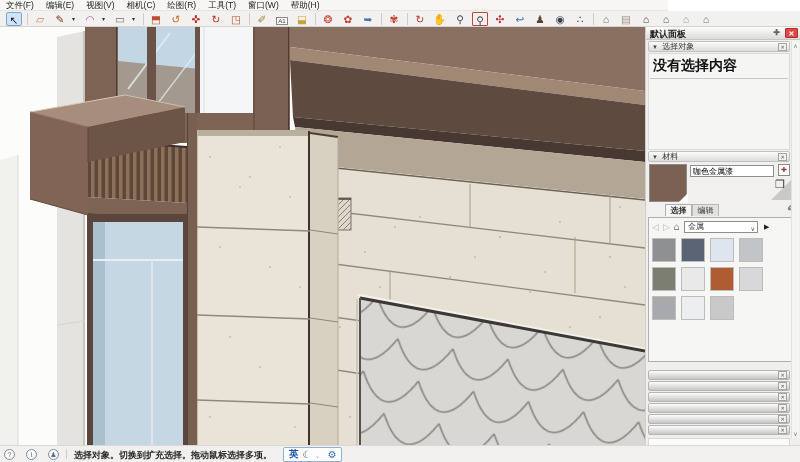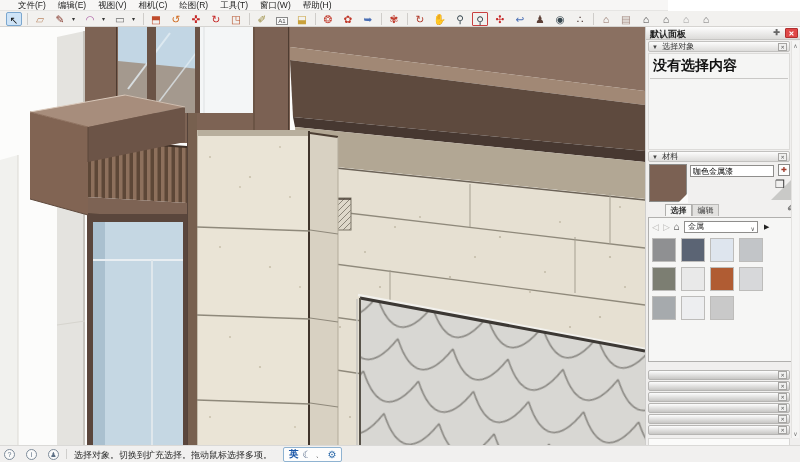--- a/index.html
+++ b/index.html
@@ -2,21 +2,21 @@
 <html><head>
 <meta charset="utf-8">
 <style>
   html,body{margin:0;padding:0;}
   .app{position:relative;width:800px;height:462px;overflow:hidden;background:#fff;
        font-family:"Liberation Sans",sans-serif;-webkit-font-smoothing:antialiased;}
   .app *{box-sizing:border-box;}
 
   
   .menubar{position:absolute;left:0;top:0;width:668px;height:11px;background:#f7f6f5;
-           border-bottom:1px solid #e6e5e3;display:flex;align-items:center;padding-left:12px;}
+           border-bottom:1px solid #e6e5e3;display:flex;align-items:center;padding-left:0;}
   .menubar span.mi{font-size:8.5px;color:#222;padding:0 6px;line-height:11px;white-space:nowrap;}
 
   
   .toolbar{position:absolute;left:0;top:11px;width:800px;height:16px;background:#f2f1ef;
            border-bottom:1px solid #d6d4d1;display:flex;align-items:center;padding-left:6px;}
   .ticon{display:inline-block;width:16px;height:14px;line-height:14px;text-align:center;
          font-size:10.5px;margin-right:4px;cursor:default;}
   .ticon.pressed{background:#cfe4f7;border:1px solid #7ba7cf;border-radius:2px;}
   .ticon.boxed .g{border:1px solid #888;font-size:6px;padding:0 1px;background:#fafafa;}
   .ticon.redframe{border:1px solid #c94040;border-radius:1px;}
@@ -96,21 +96,21 @@
   .mtick{position:absolute;top:423px;height:9px;border-left:1px solid #b5b4b2;width:1px;}
   .mbox{position:absolute;left:34px;top:421px;width:38px;height:11px;background:#f4f4f3;
       border:1px solid #c6c5c3;font-size:6.5px;line-height:9px;text-align:center;color:#555;}
 
   
   .statusbar{position:absolute;left:0;top:445px;width:800px;height:17px;background:#f1f0ef;
       border-top:1px solid #dad9d7;}
   .st-ico{position:absolute;top:3px;width:11px;height:11px;border:1px solid #7e8c9a;border-radius:50%;
       font-size:7px;line-height:9px;text-align:center;color:#5d7085;background:#fafafa;}
   .st-sep{position:absolute;left:66px;top:3px;height:10px;border-left:1px solid #cfcecc;width:1px;}
-  .st-hint{position:absolute;left:74px;top:3px;font-size:9px;color:#2b2b2b;white-space:nowrap;}
+  .st-hint{position:absolute;left:74px;top:3px;font-size:9px;color:#2b2b2b;white-space:nowrap;font-weight:bold;}
   .ime{position:absolute;left:283px;top:1px;height:15px;background:#fdfdfd;border:1px solid #8fb3d1;
       border-radius:2px;display:flex;align-items:center;gap:4px;padding:0 5px;}
   .ime .lang{font-size:9.5px;font-weight:bold;color:#1a56a8;}
   .ime .moon{font-size:10px;color:#16325c;}
   .ime .mark{font-size:8px;color:#555;}
   .ime .gear{font-size:10px;color:#2f6cab;}
 </style>
 </head>
 <body>
 

